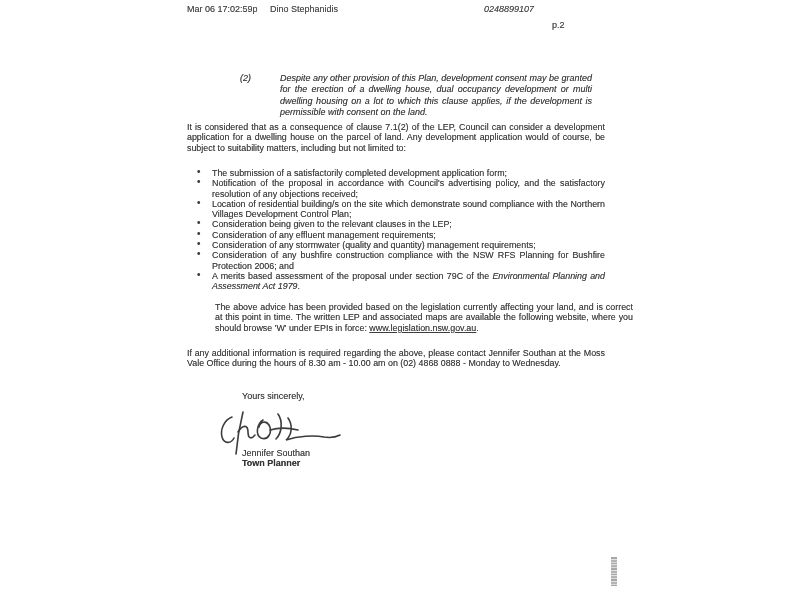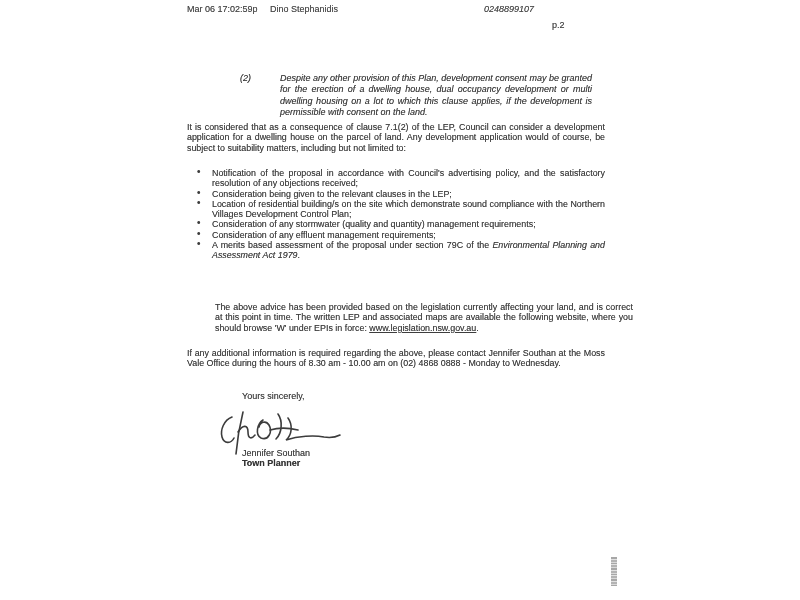--- a/index.html
+++ b/index.html
@@ -90,25 +90,27 @@
     </div>
 
     <div class="clause">
       <span class="num">(2)</span>
       <span class="txt">Despite any other provision of this Plan, development consent may be granted for the erection of a dwelling house, dual occupancy development or multi dwelling housing on a lot to which this clause applies, if the development is permissible with consent on the land.</span>
     </div>
 
     <p class="para p-intro">It is considered that as a consequence of clause 7.1(2) of the LEP, Council can consider a development application for a dwelling house on the parcel of land.  Any development application would of course, be subject to suitability matters, including but not limited to:</p>
 
     <ul class="bullets">
+      <li>The submission of a satisfactorily completed development application form;</li>
       <li>Notification of the proposal in accordance with Council's advertising policy, and the satisfactory resolution of any objections received;</li>
+      <li>Location of residential building/s on the site which demonstrate sound compliance with the Northern Villages Development Control Plan;</li>
       <li>Consideration being given to the relevant clauses in the LEP;</li>
-      <li>Location of residential building/s on the site which demonstrate sound compliance with the Northern Villages Development Control Plan;</li>
+      <li>Consideration of any effluent management requirements;</li>
       <li>Consideration of any stormwater (quality and quantity) management requirements;</li>
-      <li>Consideration of any effluent management requirements;</li>
+      <li>Consideration of any bushfire construction compliance with the NSW RFS Planning for Bushfire Protection 2006; and</li>
       <li><span>A merits based assessment of the proposal under section 79C of the </span><span class="italic">Environmental Planning and Assessment Act 1979</span><span>.</span></li>
     </ul>
 
     <p class="para p-advice"><span>The above advice has been provided based on the legislation currently affecting your land, and is correct at this point in time.  The written LEP and associated maps are available the following website, where you should browse 'W' under EPIs in force: </span><span class="link">www.legislation.nsw.gov.au</span><span>.</span></p>
 
     <p class="para p-contact">If any additional information is required regarding the above, please contact Jennifer Southan at the Moss Vale Office during the hours of 8.30 am - 10.00 am on (02) 4868 0888 - Monday to Wednesday.</p>
 
     <div class="valediction">Yours sincerely,</div>
 
     <svg class="signature" width="125" height="48" viewBox="0 0 125 48" fill="none">

